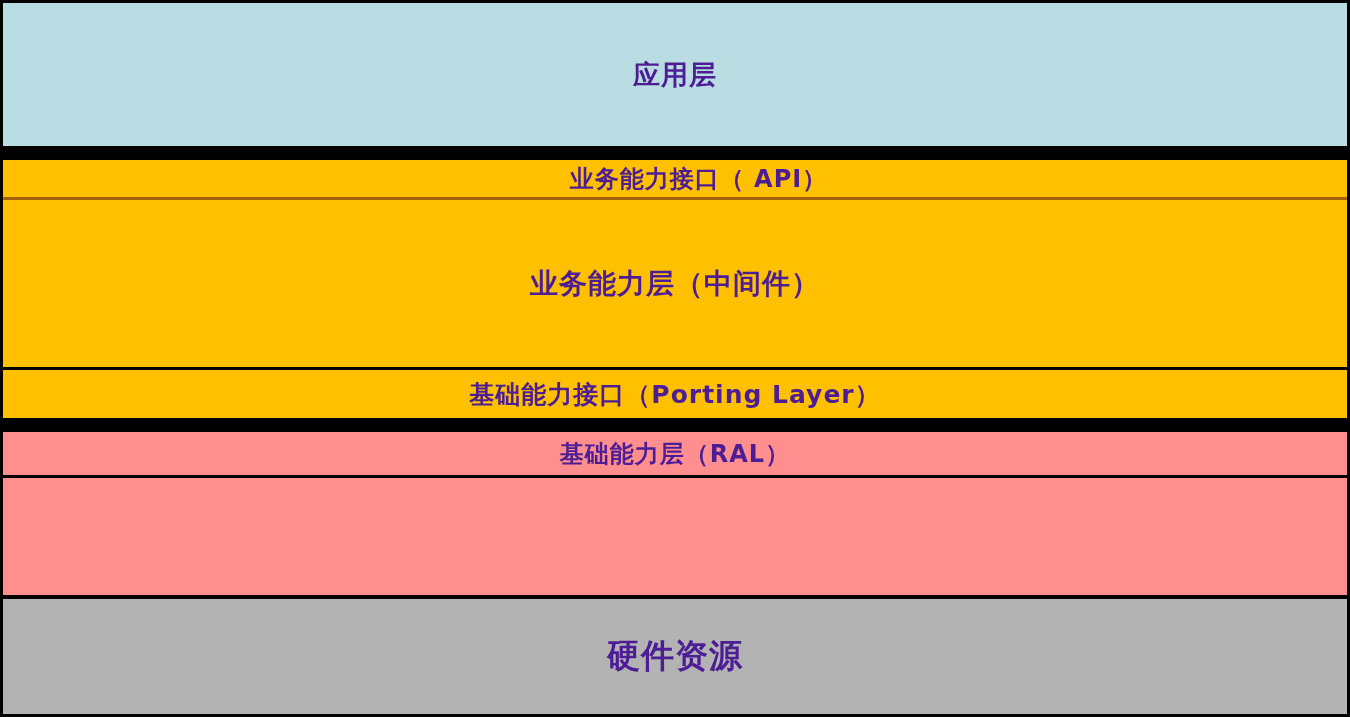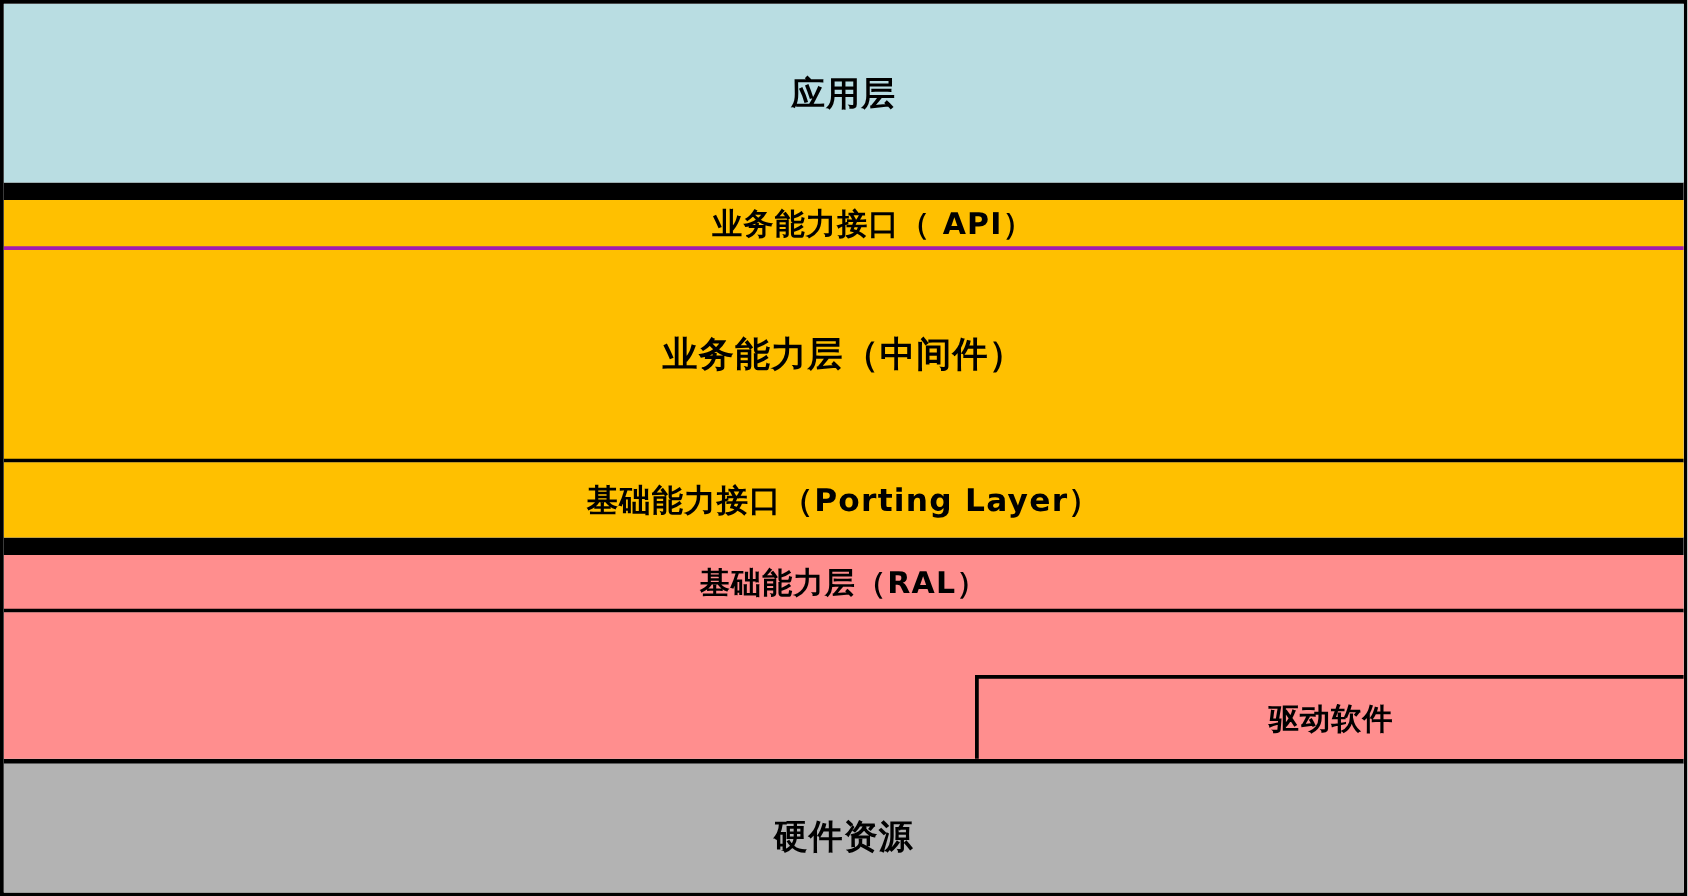--- a/index.html
+++ b/index.html
@@ -21,42 +21,42 @@
   .layer {
     position: relative;
     box-sizing: border-box;
     display: flex;
     align-items: center;
     justify-content: center;
     flex: 0 0 auto;
   }
   .label {
     font-weight: bold;
-    color: #000000;
+    color: #4c1d95;
     letter-spacing: 1px;
     white-space: nowrap;
   }
   .sep {
     flex: 0 0 auto;
     background: #000000;
     width: 100%;
   }
   .sep.thick { height: 14px; }
   .sep.thin  { height: 4px; }
 
   
   .layer-app { height: 143px; background: #b9dde2; }
   .layer-app .label { font-size: 27px; }
 
   
-  .layer-api { height: 40px; background: #ffc000; border-bottom: 3px solid #a21caf; padding-left: 47px; }
+  .layer-api { height: 40px; background: #ffc000; border-bottom: 3px solid #a16207; padding-left: 47px; }
   .layer-api .label { font-size: 24px; }
   .layer-middleware { height: 170px; background: #ffc000; border-bottom: 3px solid #000; }
   .layer-middleware .label { font-size: 28px; }
-  .layer-porting { height: 60px; background: #ffc000; }
+  .layer-porting { height: 48px; background: #ffc000; }
   .layer-porting .label { font-size: 25px; }
 
   
   .layer-ral { height: 46px; background: #ff8e8e; border-bottom: 3px solid #000; }
   .layer-ral .label { font-size: 24px; }
   .layer-os { height: 117px; background: #ff8e8e; }
   .os-label-wrap {
     position: absolute;
     left: 0; top: 0; bottom: 0;
     width: 77%;
@@ -76,21 +76,21 @@
     border-top: 3px solid #000;
     background: #ff8e8e;
     display: flex;
     align-items: center;
     justify-content: center;
   }
   .driver-box .label { font-size: 24px; }
 
   
   .layer-hardware { height: 115px; background: #b3b3b3; }
-  .layer-hardware .label { font-size: 27px; }
+  .layer-hardware .label { font-size: 33px; }
 </style>
 </head>
 <body>
 
 <div class="diagram">
 
   <div class="layer layer-app">
     <span class="label">应用层</span>
   </div>
 
@@ -108,23 +108,20 @@
     <span class="label">基础能力接口（Porting Layer）</span>
   </div>
 
   <div class="sep thick"></div>
 
   <div class="layer layer-ral">
     <span class="label">基础能力层（RAL）</span>
   </div>
 
   <div class="layer layer-os">
-    <div class="driver-box">
-      <span class="label">驱动软件</span>
-    </div>
   </div>
 
   <div class="sep thin"></div>
 
   <div class="layer layer-hardware">
     <span class="label">硬件资源</span>
   </div>
 
 </div>
 

